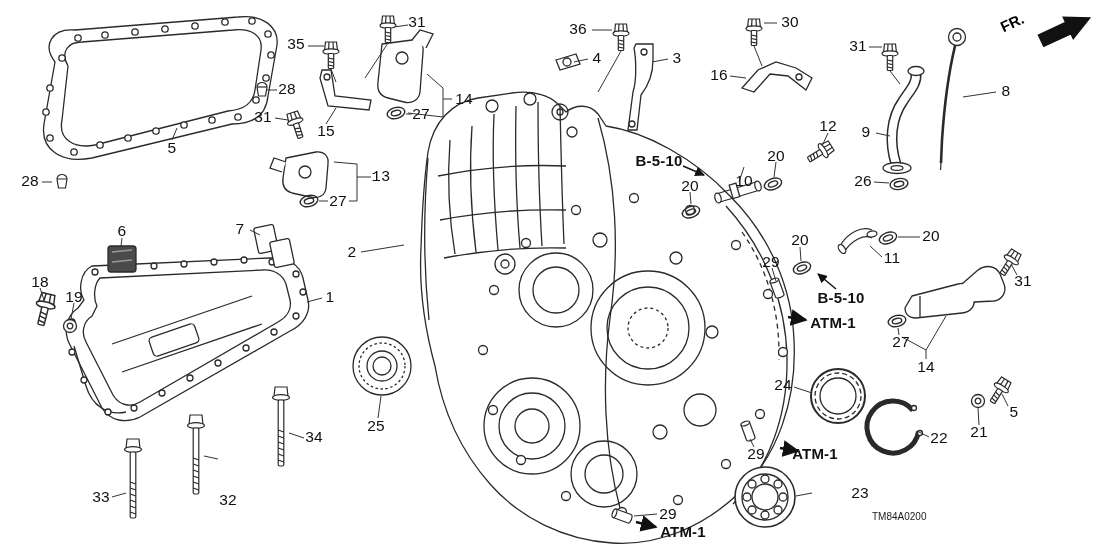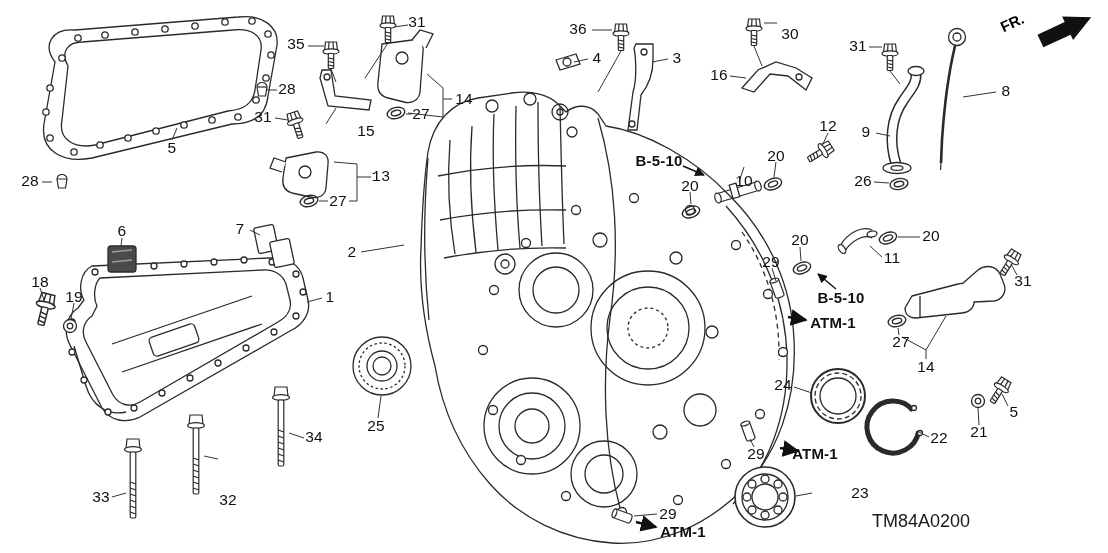--- a/index.html
+++ b/index.html
@@ -5,21 +5,21 @@
   html,body{margin:0;padding:0;background:#fff;}
   #stage{position:relative;width:1108px;height:553px;background:#fff;overflow:hidden;
          font-family:"Liberation Sans",sans-serif;border-radius:28px;}
   #art{position:absolute;left:0;top:0;}
   #labels{position:absolute;left:0;top:0;width:100%;height:100%;}
   .lbl{position:absolute;transform:translate(-50%,-50%);font-size:15.5px;color:#101010;
        white-space:nowrap;letter-spacing:.2px;}
   .lbl.bold{font-weight:700;font-size:15px;}
   .fr-label{position:absolute;left:1000px;top:14px;font-weight:700;font-size:15px;
             color:#000;transform:rotate(-25deg);}
-  .diagram-code{position:absolute;left:872px;top:511px;font-size:18px;color:#1a1a1a;}
+  .diagram-code{position:absolute;left:872px;top:511px;font-size:10px;color:#1a1a1a;}
 </style>
 </head>
 <body>
 
 <div id="stage">
 
 <svg id="art" width="1108" height="553" viewBox="0 0 1108 553" stroke="#2a2a2a" stroke-width="1.3" fill="none">
 
   <defs>
     <marker id="arr" viewBox="0 0 10 10" refX="9" refY="5" markerWidth="7" markerHeight="7" orient="auto-start-reverse">
@@ -384,28 +384,28 @@
   <g transform="translate(1064,30) rotate(-25)">
     <path d="M-26,7 L4,7 L4,13 L30,0 L4,-13 L4,-7 L-26,-7 Z" fill="#111" stroke="none"></path>
   </g>
 </svg>
 
 <div id="labels">
       <span class="lbl" style="left: 417px; top: 22px;">31</span>
       <span class="lbl" style="left: 296px; top: 44px;">35</span>
       <span class="lbl" style="left: 287px; top: 89px;">28</span>
       <span class="lbl" style="left: 263px; top: 117px;">31</span>
-      <span class="lbl" style="left: 326px; top: 131px; margin-left: 40px;">15</span>
+      <span class="lbl" style="left: 326px; top: 131px;">15</span>
       <span class="lbl" style="left: 421px; top: 114px;">27</span>
       <span class="lbl" style="left: 464px; top: 99px;">14</span>
       <span class="lbl" style="left: 578px; top: 29px;">36</span>
       <span class="lbl" style="left: 597px; top: 58px;">4</span>
       <span class="lbl" style="left: 677px; top: 58px;">3</span>
       <span class="lbl" style="left: 719px; top: 75px;">16</span>
-      <span class="lbl" style="left: 790px; top: 22px; margin-top: 12px;">30</span>
+      <span class="lbl" style="left: 790px; top: 22px;">30</span>
       <span class="lbl" style="left: 858px; top: 46px;">31</span>
       <span class="lbl" style="left: 1006px; top: 91px;">8</span>
       <span class="lbl" style="left: 172px; top: 148px;">5</span>
       <span class="lbl" style="left: 828px; top: 126px;">12</span>
       <span class="lbl" style="left: 866px; top: 132px;">9</span>
       <span class="lbl bold" style="left: 659px; top: 160px;">B-5-10</span>
       <span class="lbl" style="left: 744px; top: 161px; margin-top: 20px;">10</span>
       <span class="lbl" style="left: 776px; top: 156px;">20</span>
       <span class="lbl" style="left: 863px; top: 181px;">26</span>
       <span class="lbl" style="left: 381px; top: 177px; font-family: Liberation Mono, monospace;">13</span>

